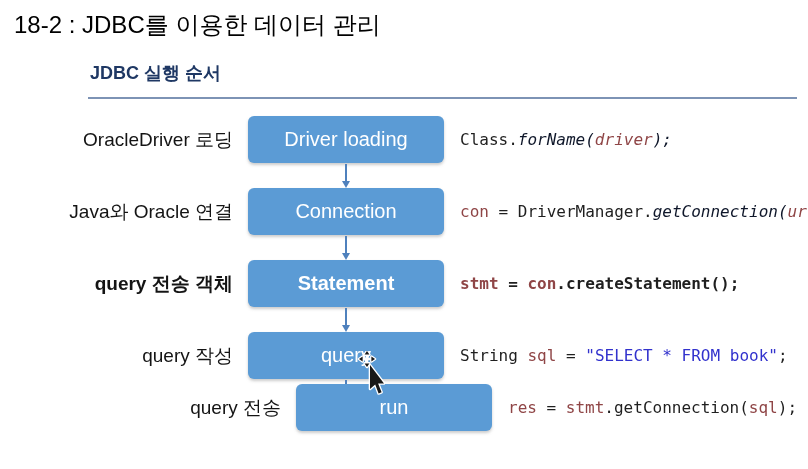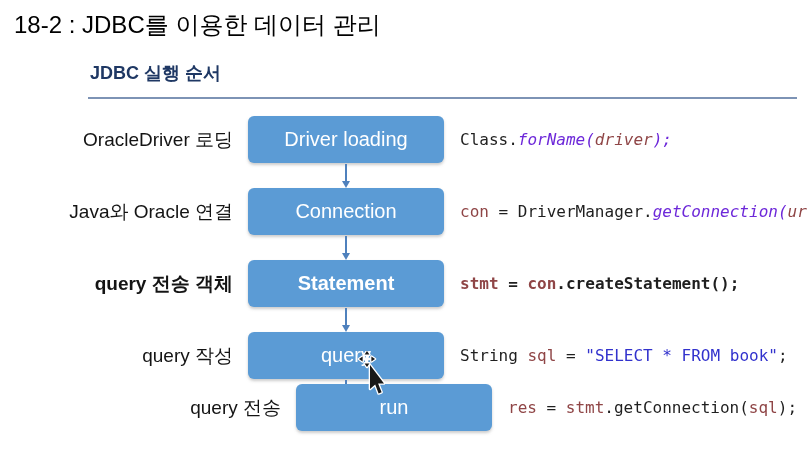--- a/index.html
+++ b/index.html
@@ -12,21 +12,21 @@
   .row{position:absolute;left:0;width:808px;height:47px;}
   .row-label{position:absolute;left:0;top:0;width:233px;height:47px;display:flex;
              align-items:center;justify-content:flex-end;font-size:19px;color:#141414;}
   .row-box{position:absolute;left:248px;top:0;width:196px;height:47px;background:#5b9bd5;
            border-radius:6px;display:flex;align-items:center;justify-content:center;
            box-shadow:0 2px 3px rgba(110,110,110,0.35);}
   .box-text{color:#ffffff;font-size:20px;}
   .row-code{position:absolute;left:460px;top:0;height:47px;display:flex;align-items:center;
             font-family:"DejaVu Sans Mono","Liberation Mono",monospace;font-size:16px;white-space:pre;}
   .tk-k{color:#1f1f1f}
-  .tk-i{color:#6d28d9;font-style:italic}
+  .tk-i{color:#0f172a;font-style:italic}
   .tk-v{color:#8f4546}
   .tk-vi{color:#8f4546;font-style:italic}
   .tk-s{color:#3232cd}
   .arrow{position:absolute;left:345px;width:0;height:17px;border-left:2px solid #4f81bd;}
   .arrow::after{content:"";position:absolute;left:-5px;top:17px;
                 border:4px solid transparent;border-top:7px solid #4f81bd;}
   .cursor{position:absolute;left:357px;top:351px;width:30px;height:50px;pointer-events:none;}
 </style>
 </head>
 <body>

